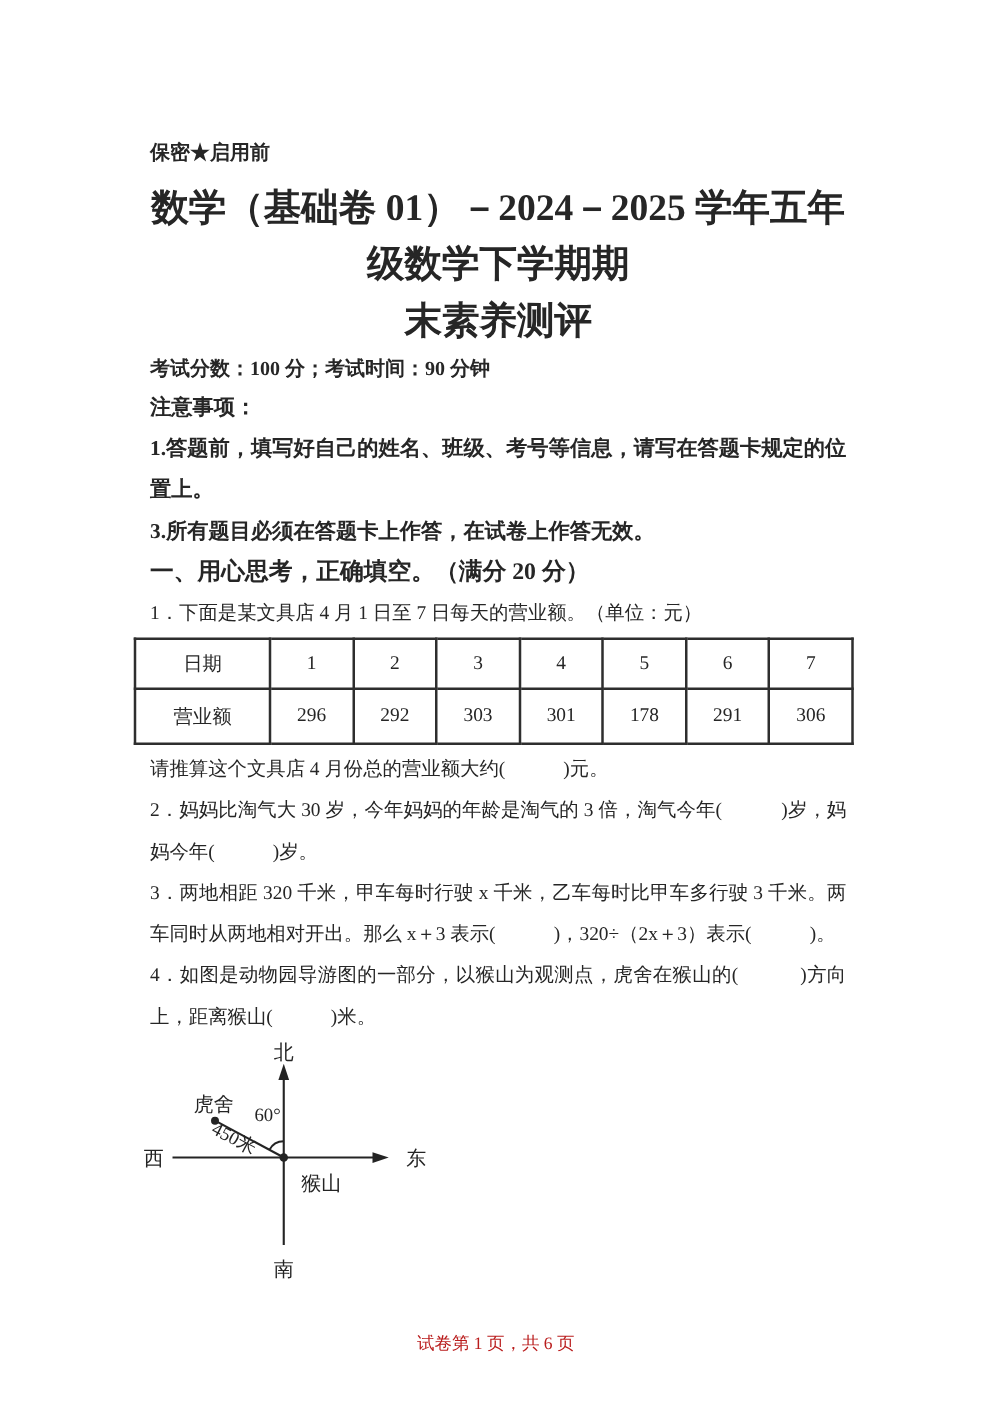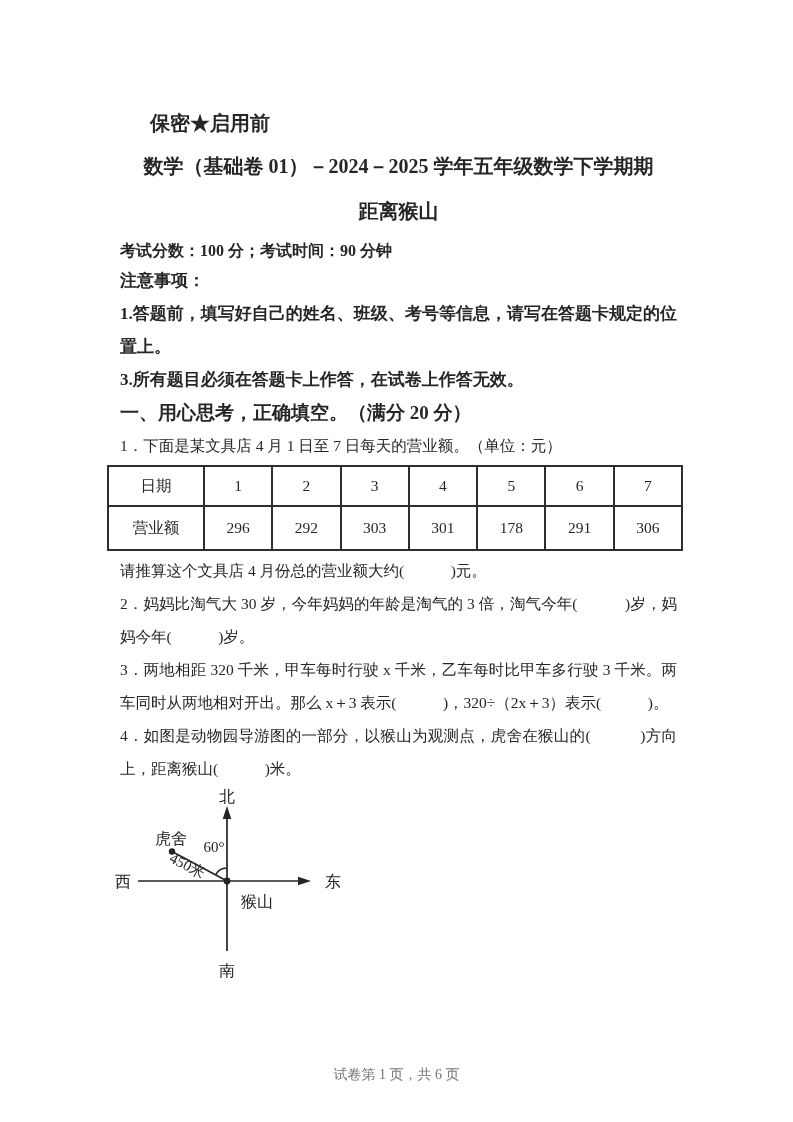--- a/index.html
+++ b/index.html
@@ -8,24 +8,24 @@
     width: 793px; height: 1122px;
     background: #ffffff;
     color: #262626;
     font-family: "Liberation Serif", "DejaVu Serif", serif;
     position: relative;
     overflow: hidden;
   }
   .page { padding: 110px 116px 0 120px; }
 
   .security {
-    font-size: 20px; font-weight: bold; line-height: 26px; margin-left: 30px;
+    font-size: 16px; font-weight: bold; line-height: 26px;
   }
   .title {
-    font-size: 20px; font-weight: bold; text-align: center;
+    font-size: 30px; font-weight: bold; text-align: center;
     line-height: 45px; margin-top: 8px;
   }
   .exam-info {
     font-size: 16px; font-weight: bold; 
     line-height: 26px; margin-top: 4px;
   }
   p.text {
     font-size: 15.5px; line-height: 33px; margin: 0;
     text-align: justify;
   }
@@ -38,49 +38,49 @@
     margin: 3px 0 3px -13px;
     table-layout: fixed;
   }
   table.sales td {
     border: 2px solid #2e2e2e;
     text-align: center; vertical-align: middle;
     font-size: 15.5px; padding: 0;
   }
   table.sales tr:first-child td { height: 40px; }
   table.sales tr:last-child td  { height: 44px; border-radius: 10px; }
-  table.sales td.lab { width: 96px; }
+  table.sales td.lab { width: 108px; }
 
   .figure { height: 202px; margin-left: -15px; margin-top: 1px; }
   .figure svg { display: block; }
   .figure line, .figure path { stroke: #242424; stroke-width: 1.7; }
   .figure polygon, .figure circle { fill: #242424; stroke: none; }
   .figure path { fill: none; }
   .figure text {
     fill: #242424;
     font-family: "Liberation Serif", "DejaVu Serif", serif;
     font-size: 16px;
   }
   .figure text.small { font-size: 15px; }
 
   .footer {
     position: absolute; left: 0; right: 0; top: 1066px;
-    text-align: center; font-size: 14px; color: #737373;
+    text-align: center; font-size: 14px; color: #b91c1c;
   }
 </style>
 </head>
 <body>
 
 <div class="page">
 
   <div class="security">保密★启用前</div>
 
   <div class="title">
     <div>数学（基础卷 01）－2024－2025 学年五年级数学下学期期</div>
-    <div>距离猴山</div>
+    <div>末素养测评</div>
   </div>
 
   <div class="exam-info">考试分数：100 分；考试时间：90 分钟</div>
 
   <p class="text note">注意事项：</p>
   <p class="text note">1.答题前，填写好自己的姓名、班级、考号等信息，请写在答题卡规定的位置上。</p>
   <p class="text note">3.所有题目必须在答题卡上作答，在试卷上作答无效。</p>
 
   <p class="text section-heading">一、用心思考，正确填空。（满分 20 分）</p>
 

